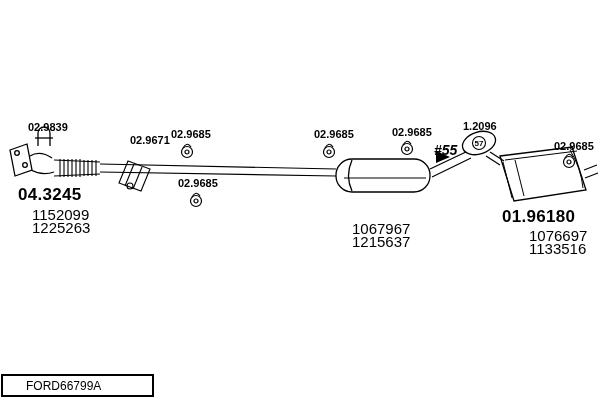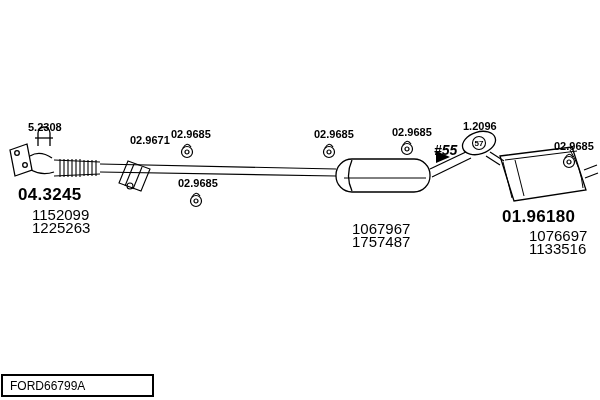--- a/index.html
+++ b/index.html
@@ -20,21 +20,21 @@
   .note       { font-weight: bold; font-size: 14px; font-style: italic; }
   .footer-box {
     position: absolute;
     left: 1px;
     top: 374px;
     width: 153px;
     height: 23px;
     border: 2px solid #000;
     display: flex;
     align-items: center;
-    padding-left: 7px;
+    padding-left: 23px;
     font-size: 12px;
     background: #fff;
   }
 </style>
 </head>
 <body>
 
 <div class="canvas">
 
   <svg class="drawing" width="600" height="400" viewBox="0 0 600 400">
@@ -123,37 +123,37 @@
       <line x1="524" y1="196" x2="515" y2="160" stroke-width="1"></line>
       <path d="M570,150 Q581,168 583,188" stroke-width="1"></path>
     </g>
 
     <g stroke="#000" stroke-width="1.2" fill="none">
       <path d="M584,170 L597,165"></path>
       <path d="M585,178 L598,173"></path>
     </g>
   </svg>
 
-  <div class="lbl small-code" style="left:28px;  top:122px;">5.2308</div>
+  <div class="lbl small-code" style="left:28px;  top:122px;">02.9839</div>
   <div class="lbl small-code" style="left:130px; top:135px;">02.9671</div>
   <div class="lbl small-code" style="left:171px; top:129px;">02.9685</div>
   <div class="lbl small-code" style="left:178px; top:178px;">02.9685</div>
   <div class="lbl small-code" style="left:314px; top:129px;">02.9685</div>
   <div class="lbl small-code" style="left:392px; top:127px;">02.9685</div>
   <div class="lbl small-code" style="left:463px; top:121px;">1.2096</div>
   <div class="lbl small-code" style="left:554px; top:141px;">02.9685</div>
 
   <div class="lbl note" style="left:434px; top:143px;">#55</div>
 
   <div class="lbl big-code" style="left:8px; top:186px;margin-left:10px;">04.3245</div>
   <div class="lbl ref" style="left:32px; top:207px;">1152099</div>
   <div class="lbl ref" style="left:32px; top:220px;">1225263</div>
 
   <div class="lbl ref" style="left:352px; top:221px;">1067967</div>
-  <div class="lbl ref" style="left:352px; top:234px;">1757487</div>
+  <div class="lbl ref" style="left:352px; top:234px;">1215637</div>
 
   <div class="lbl big-code" style="left:502px; top:208px;">01.96180</div>
   <div class="lbl ref" style="left:529px; top:228px;">1076697</div>
   <div class="lbl ref" style="left:529px; top:241px;">1133516</div>
 
   <div class="footer-box">
     <span>FORD66799A</span>
   </div>
 
 </div>

